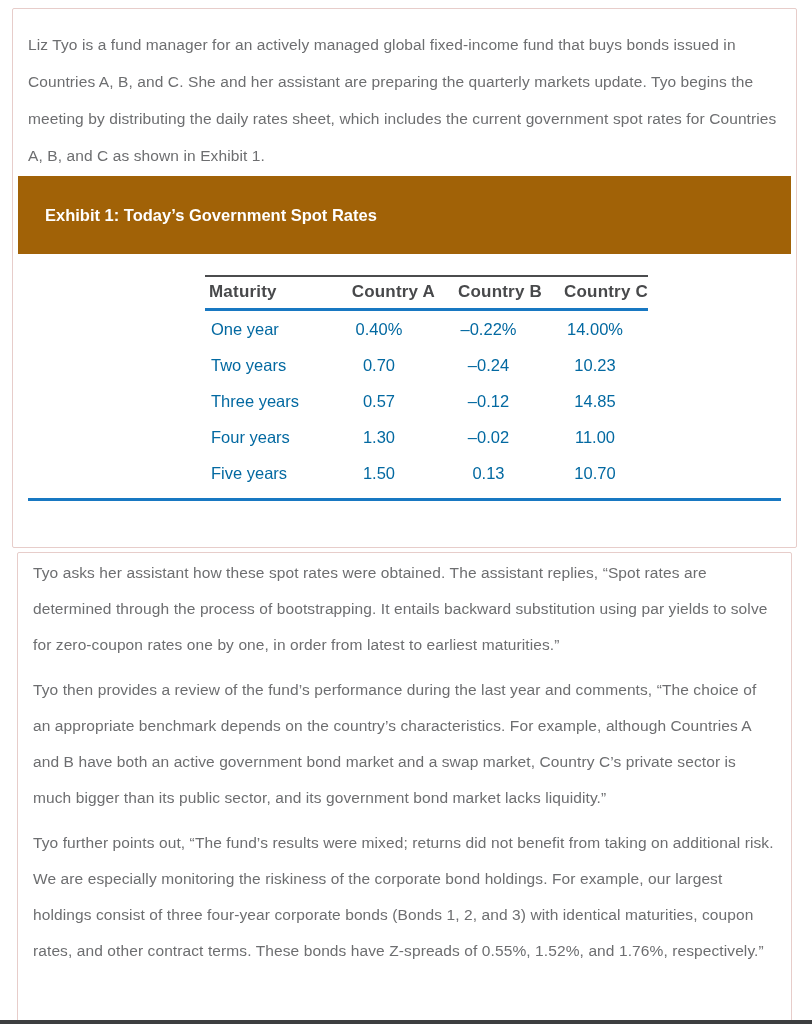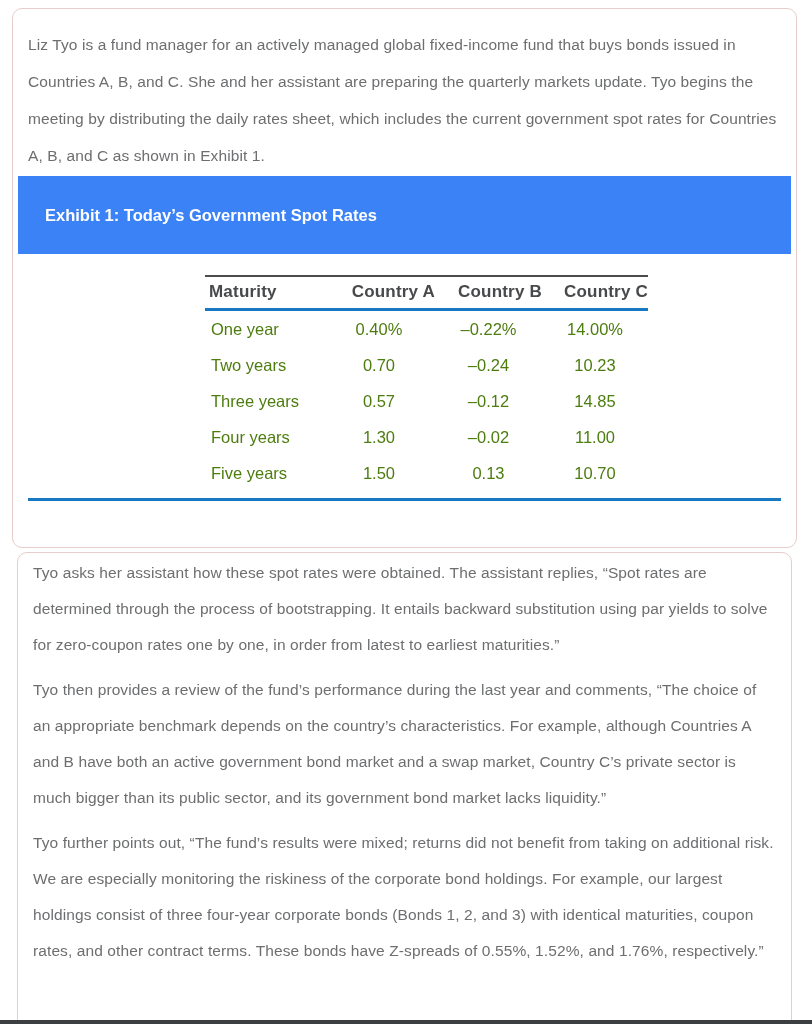--- a/index.html
+++ b/index.html
@@ -2,47 +2,47 @@
 <html><head>
 <meta charset="utf-8">
 <style>
   html,body{margin:0;padding:0;background:#ffffff;}
   .canvas{
     position:relative;width:812px;height:1024px;background:#ffffff;
     overflow:hidden;font-family:"Liberation Sans", sans-serif;
   }
   .card{
     position:absolute;background:#ffffff;box-sizing:border-box;
-    border:1px solid #e7cdca;border-radius:10px;
+    border:1px solid #e7cdca;border-radius:2px;
   }
   .vignette-card{left:12px;top:8px;width:785px;height:540px;padding:17px 15px 0 15px;}
   .question-card{left:17px;top:552px;width:775px;height:520px;padding:2px 15px 0 15px;}
   .body-text{
     font-size:15.5px;line-height:37px;color:#6d6e70;margin:0;
     letter-spacing:0.1px;
   }
   .question-card .body-text{line-height:36px;margin:0 0 9px 0;}
   .exhibit-banner{
-    margin:2px -10px 0 -10px;background:#3b82f6;color:#ffffff;
+    margin:2px -10px 0 -10px;background:#a16207;color:#ffffff;
     font-weight:bold;font-size:16.5px;line-height:17px;
     padding:31px 10px 30px 27px;
   }
   table.spot-table{
     border-collapse:collapse;table-layout:fixed;
     width:443px;margin:21px 0 0 177px;
     border-top:2px solid #4b4c4e;
   }
   table.spot-table th{
     font-size:17px;font-weight:bold;color:#48494b;letter-spacing:0.2px;
     padding:5px 0 6px 0;text-align:right;white-space:nowrap;
     border-bottom:3px solid #1878c2;
   }
   table.spot-table th.col-maturity{text-align:left;padding-left:4px;margin-top:38px;}
   table.spot-table td{
-    font-size:16.5px;color:#4d7c0f;height:36px;text-align:center;
+    font-size:16.5px;color:#0369a1;height:36px;text-align:center;
     vertical-align:middle;padding:0;
   }
   table.spot-table td.maturity-cell{text-align:left;padding-left:6px;}
   .section-divider{
     height:3px;background:#1878c2;border:none;margin:7px 0 0 0;
   }
   .bottom-bar{
     position:absolute;left:0;top:1020px;width:812px;height:4px;
     background:#3d3e40;
   }

